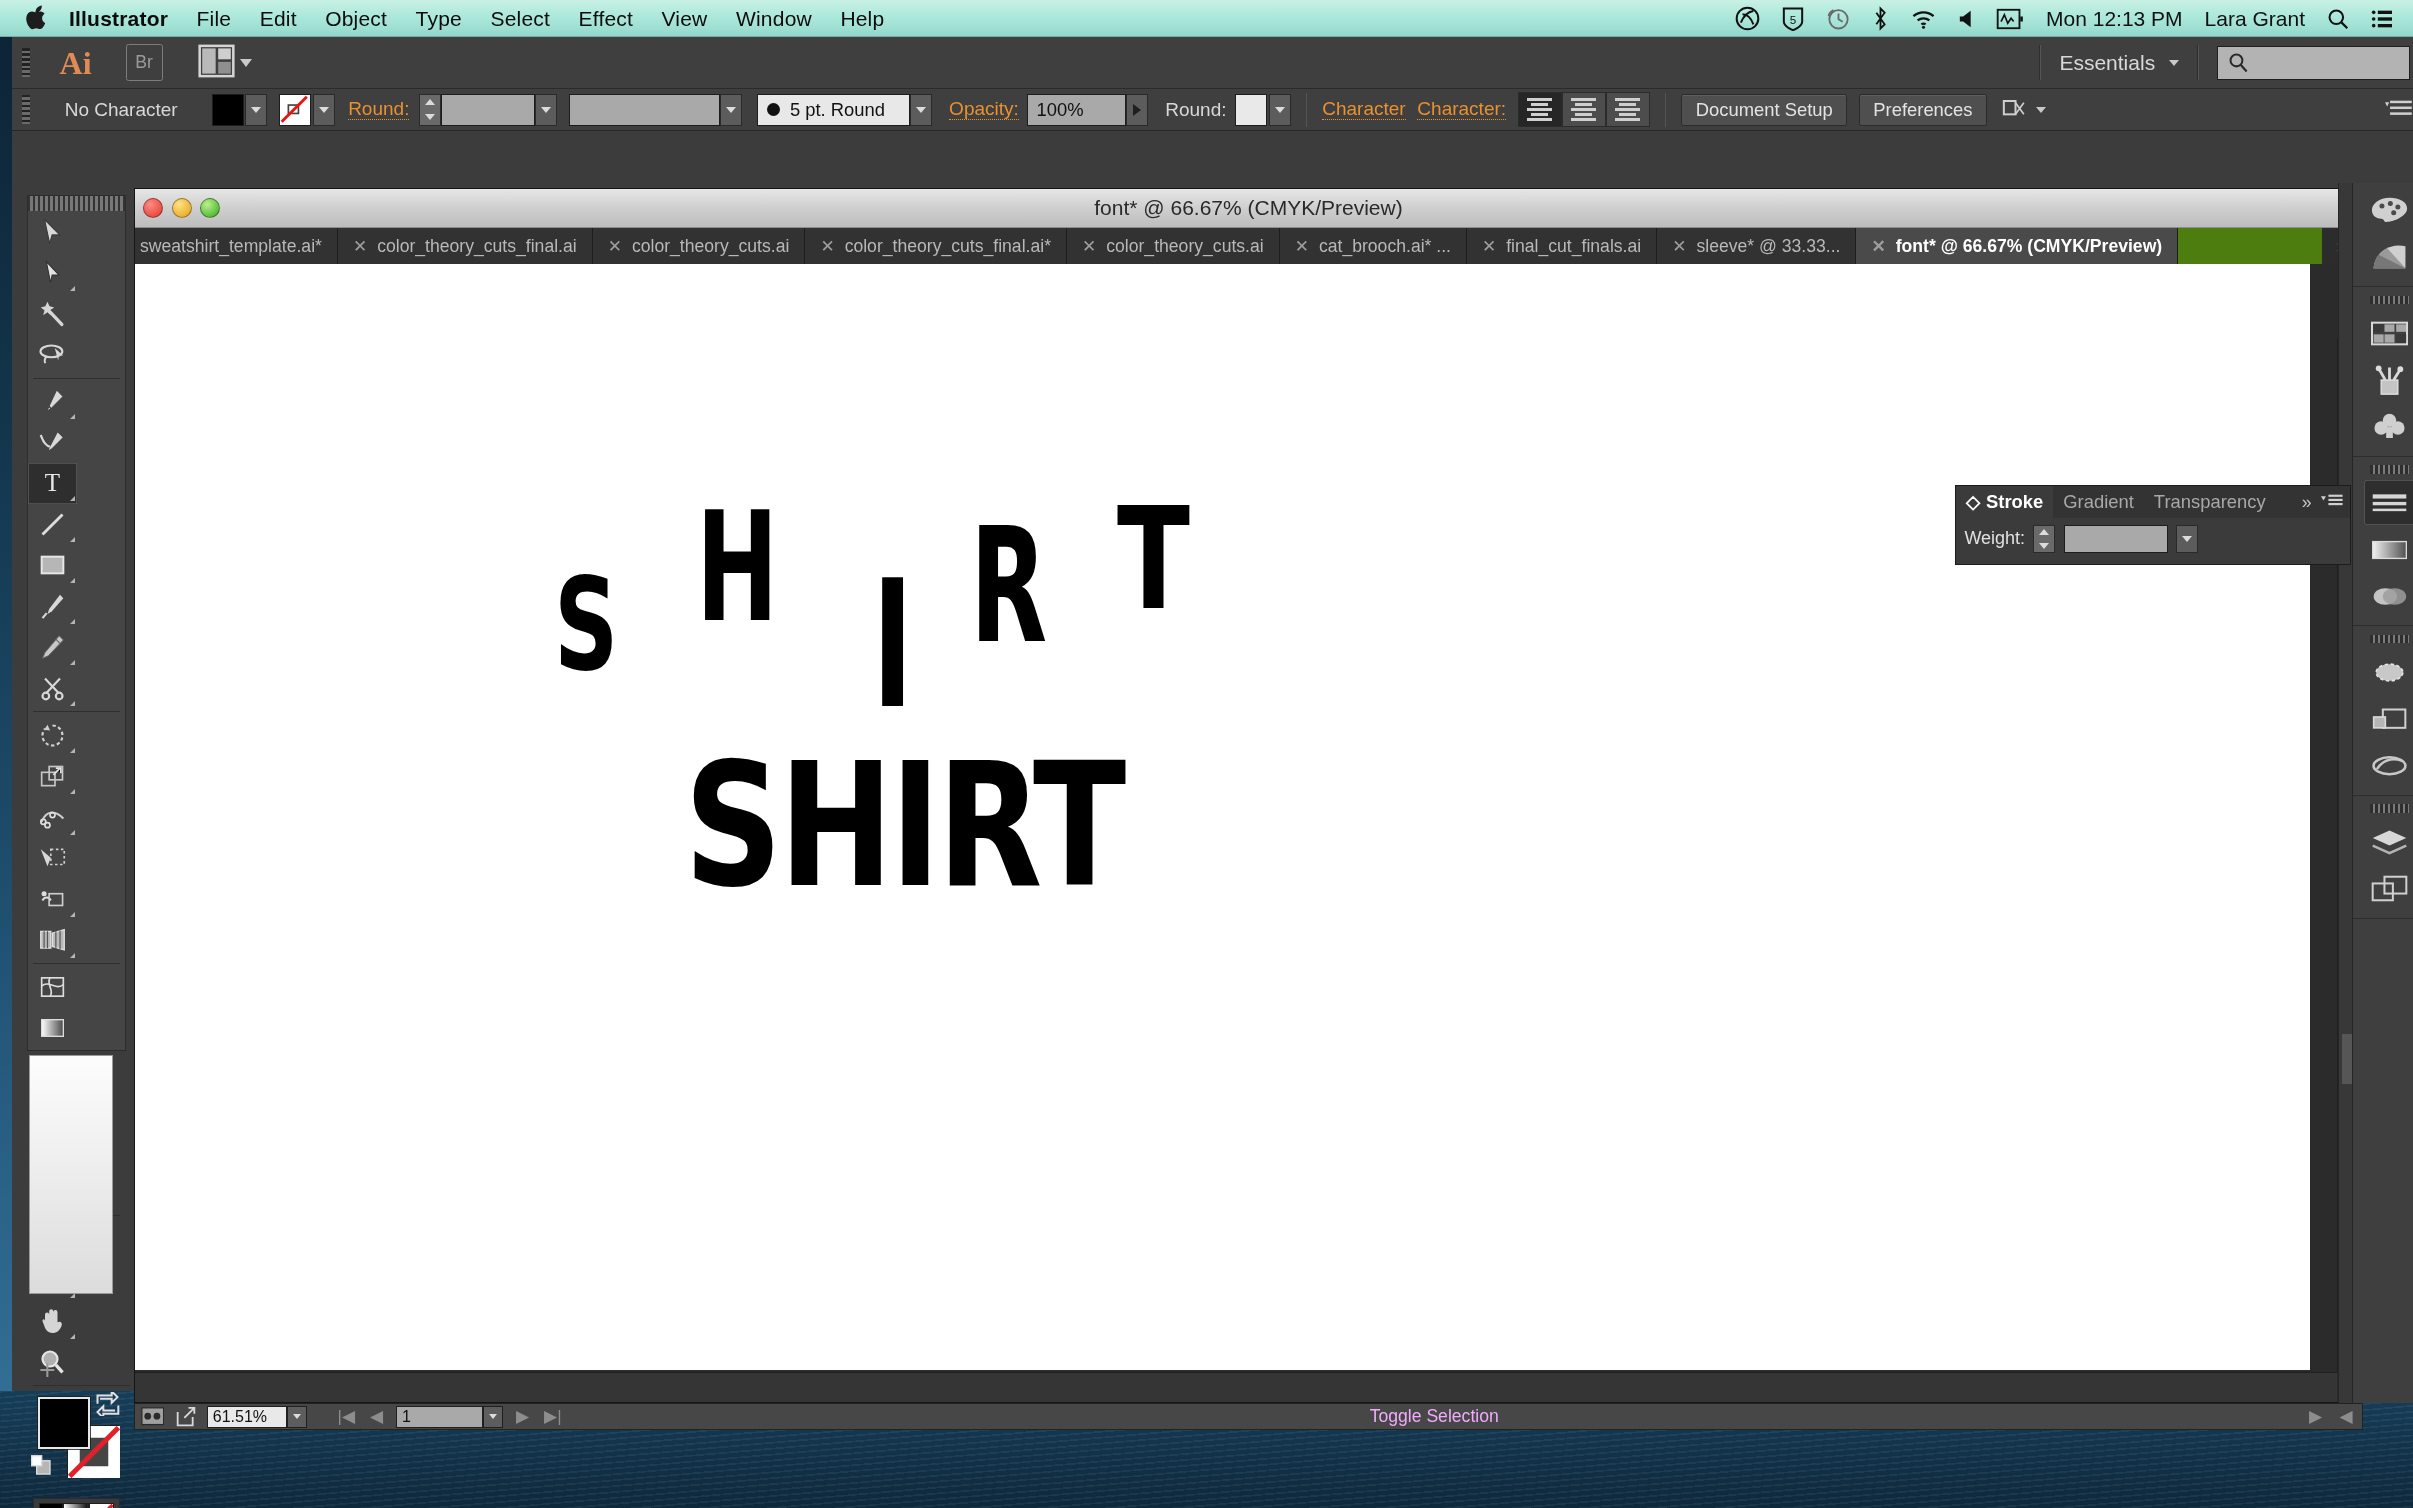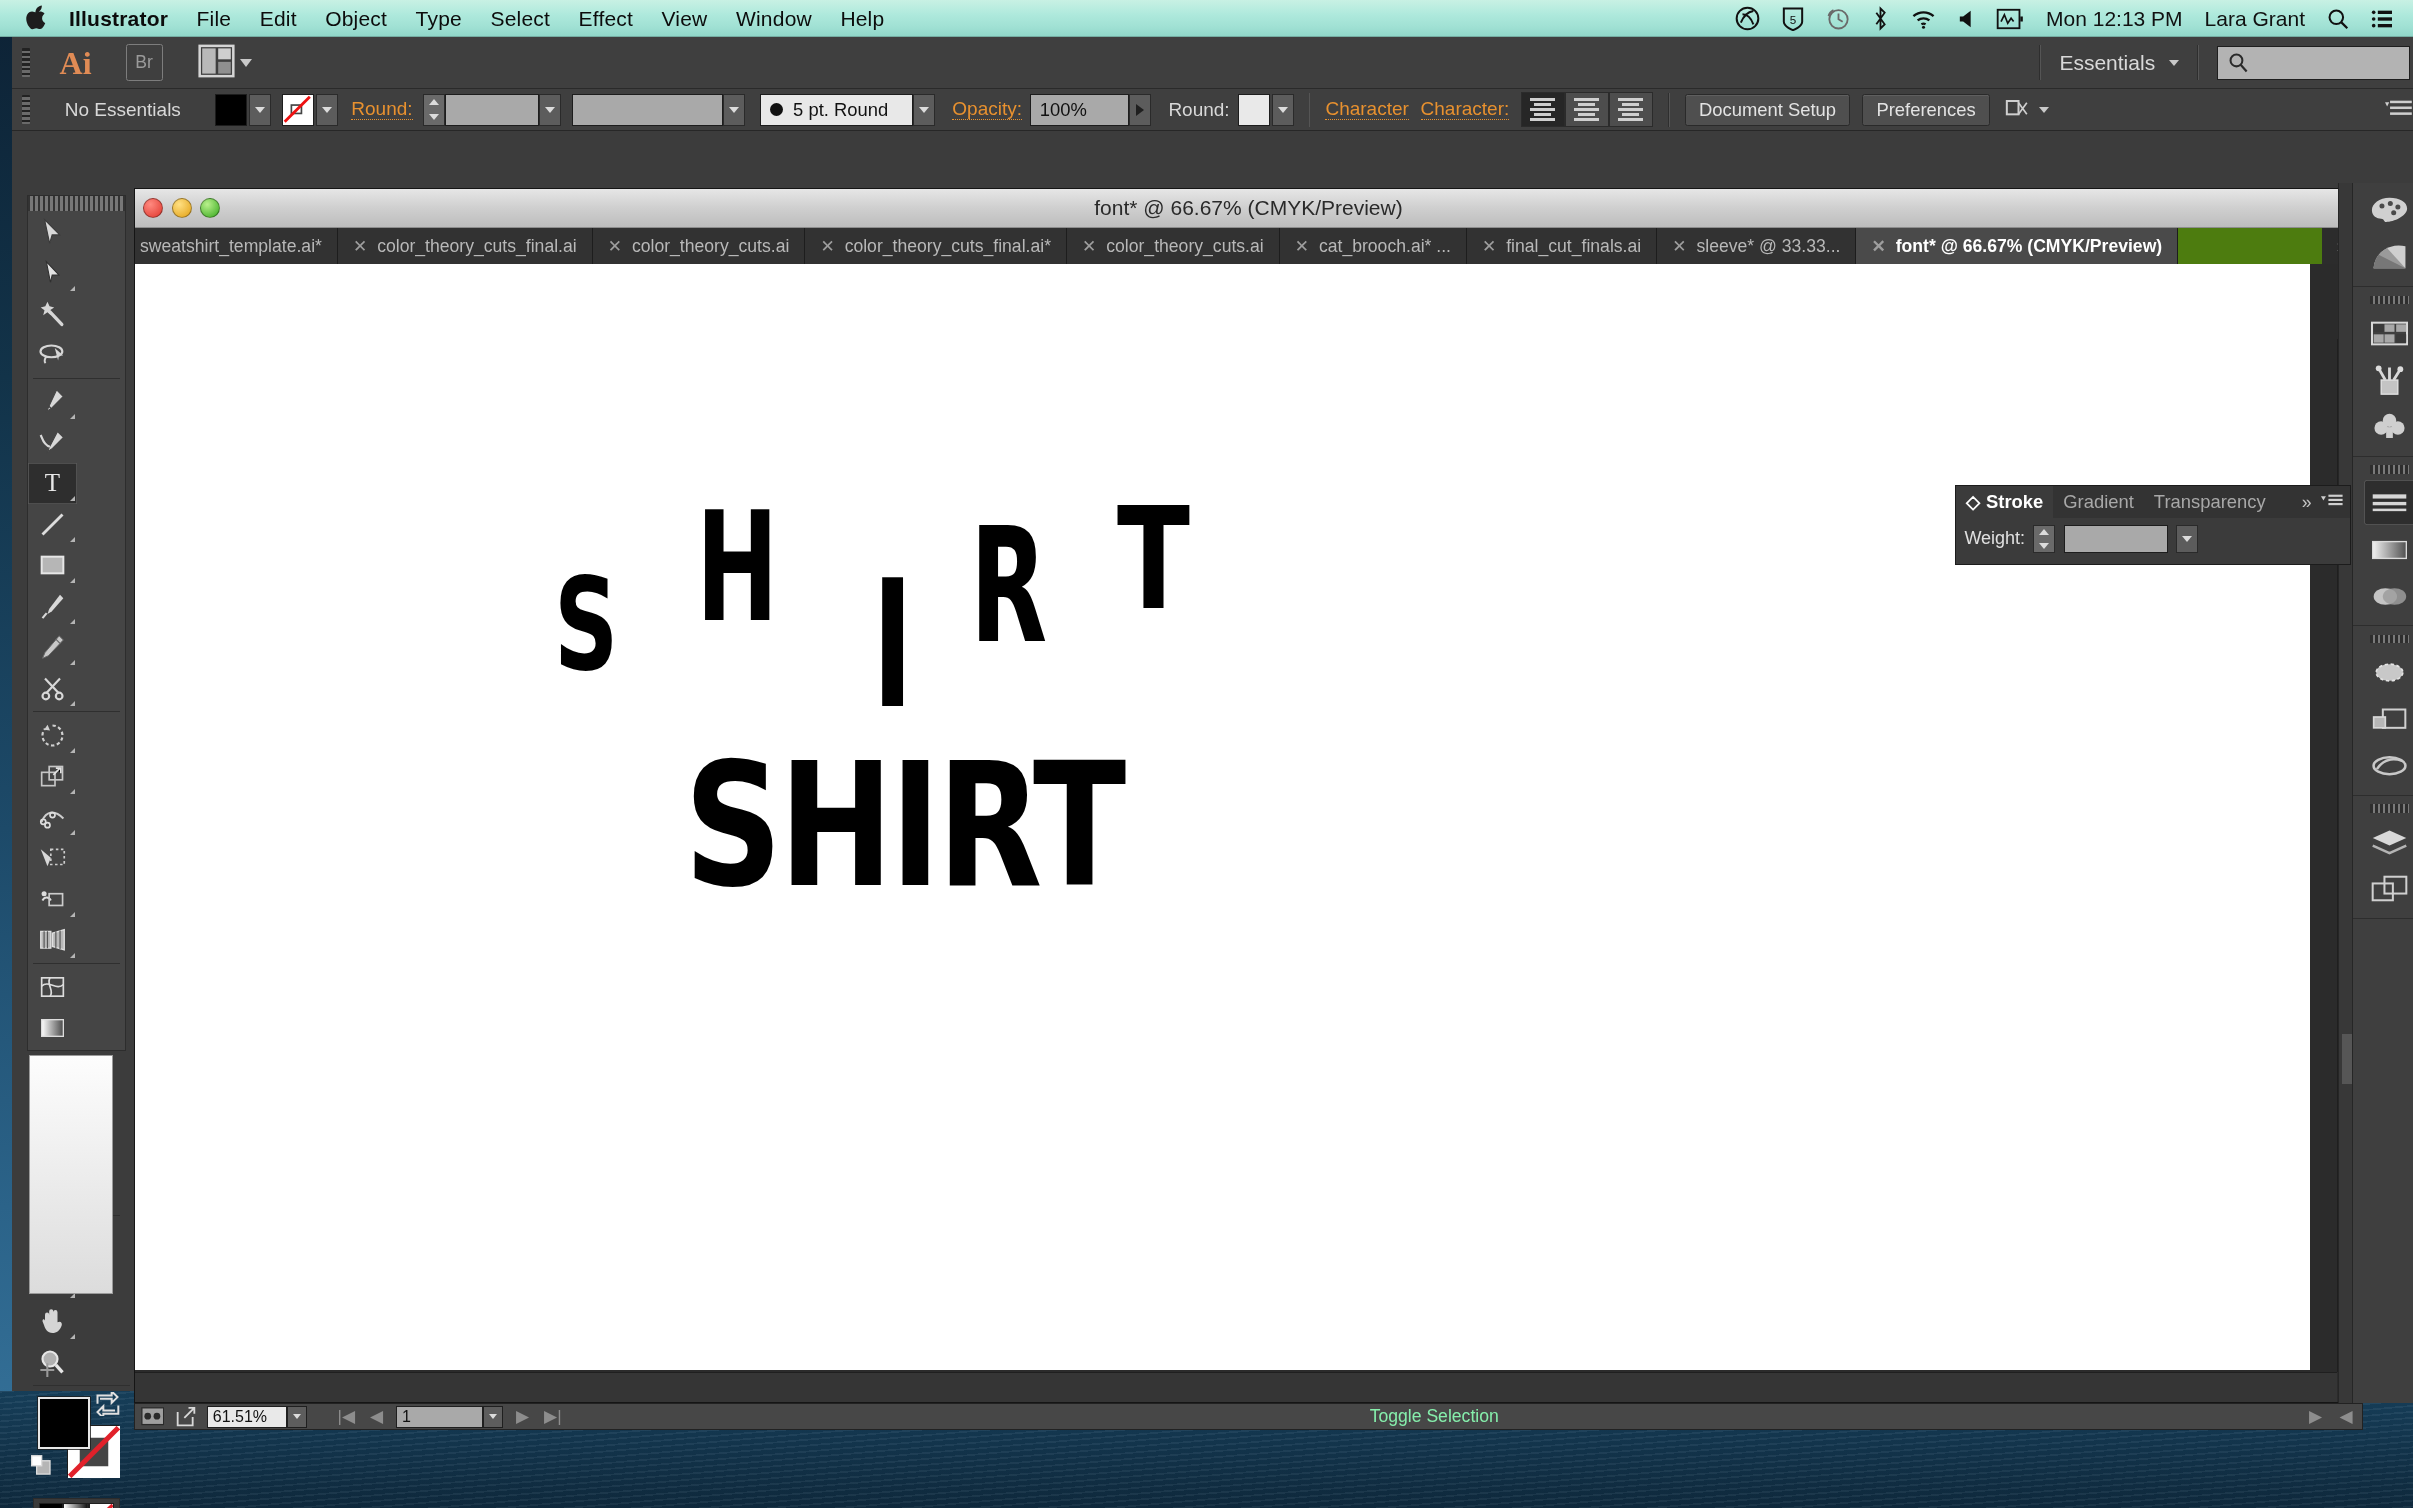--- a/index.html
+++ b/index.html
@@ -241,21 +241,21 @@
   #statusbar {
     position:absolute; left:122px; top:1366px; width:2229px; height:27px;
     background:#474747; border:0.8px solid #222;
     display:flex; align-items:center; gap:8.4px; padding:0 5px;
   }
   .sb-icon { width:25px;height:22px; display:flex;align-items:center;justify-content:center; }
   .sb-field { height:22px; background:#e9e9e9; border:0.8px solid #1f1f1f; color:#111; font-size:16px; display:flex;align-items:center; padding:0 5px; }
   .sb-field.gray { background:#a9a9a9; }
   .sb-drop { width:20px;height:22px; background:#5d5d5d; border:0.8px solid #1f1f1f; display:flex;align-items:center;justify-content:center; }
   .nav-btn { width:22px; color:#8d8d8d; font-size:17px; text-align:center; }
-  #sb-status { color:#86efac; font-size:17.6px; margin:0 auto; }
+  #sb-status { color:#f0abfc; font-size:17.6px; margin:0 auto; }
 
   
   #stroke-panel {
     position:absolute; left:1943px; top:448px; width:396px; height:80px;
     background:#3b3b3b; border:0.8px solid #1c1c1c; z-index:30;
   }
   #sp-tabs { display:flex; align-items:stretch; height:32px; background:#333; }
   .sp-tab { display:flex;align-items:center; padding:0 10px; color:#a8a8a8; font-size:18.4px; }
   .sp-tab.active { background:#3b3b3b; color:#fff; font-weight:bold; }
   #sp-body { display:flex; align-items:center; padding:6.7px 8.4px; gap:8.4px; }
@@ -392,21 +392,21 @@
             <circle cx="10" cy="10" r="7" fill="none" stroke="#2a2a2a" stroke-width="2.4"></circle>
             <path d="M15 15l7 8" stroke="#2a2a2a" stroke-width="2.6"></path>
           </svg>
       </div>
     </div>
   </div>
 
   <div id="controlbar">
     <div class="grip"></div>
     <div style="width:23.5px"></div>
-    <div class="cb-label">No Essentials</div>
+    <div class="cb-label">No Character</div>
     <div style="width:34px"></div>
 
     <div style="display:flex;align-items:center;gap:1.7px">
       <div class="swatch-box black"></div>
       <div class="mini-drop">
           <span class="tri-dn-s"></span>
         </div>
     </div>
     <div style="width:11.7px"></div>
     <div style="display:flex;align-items:center;gap:1.7px">

